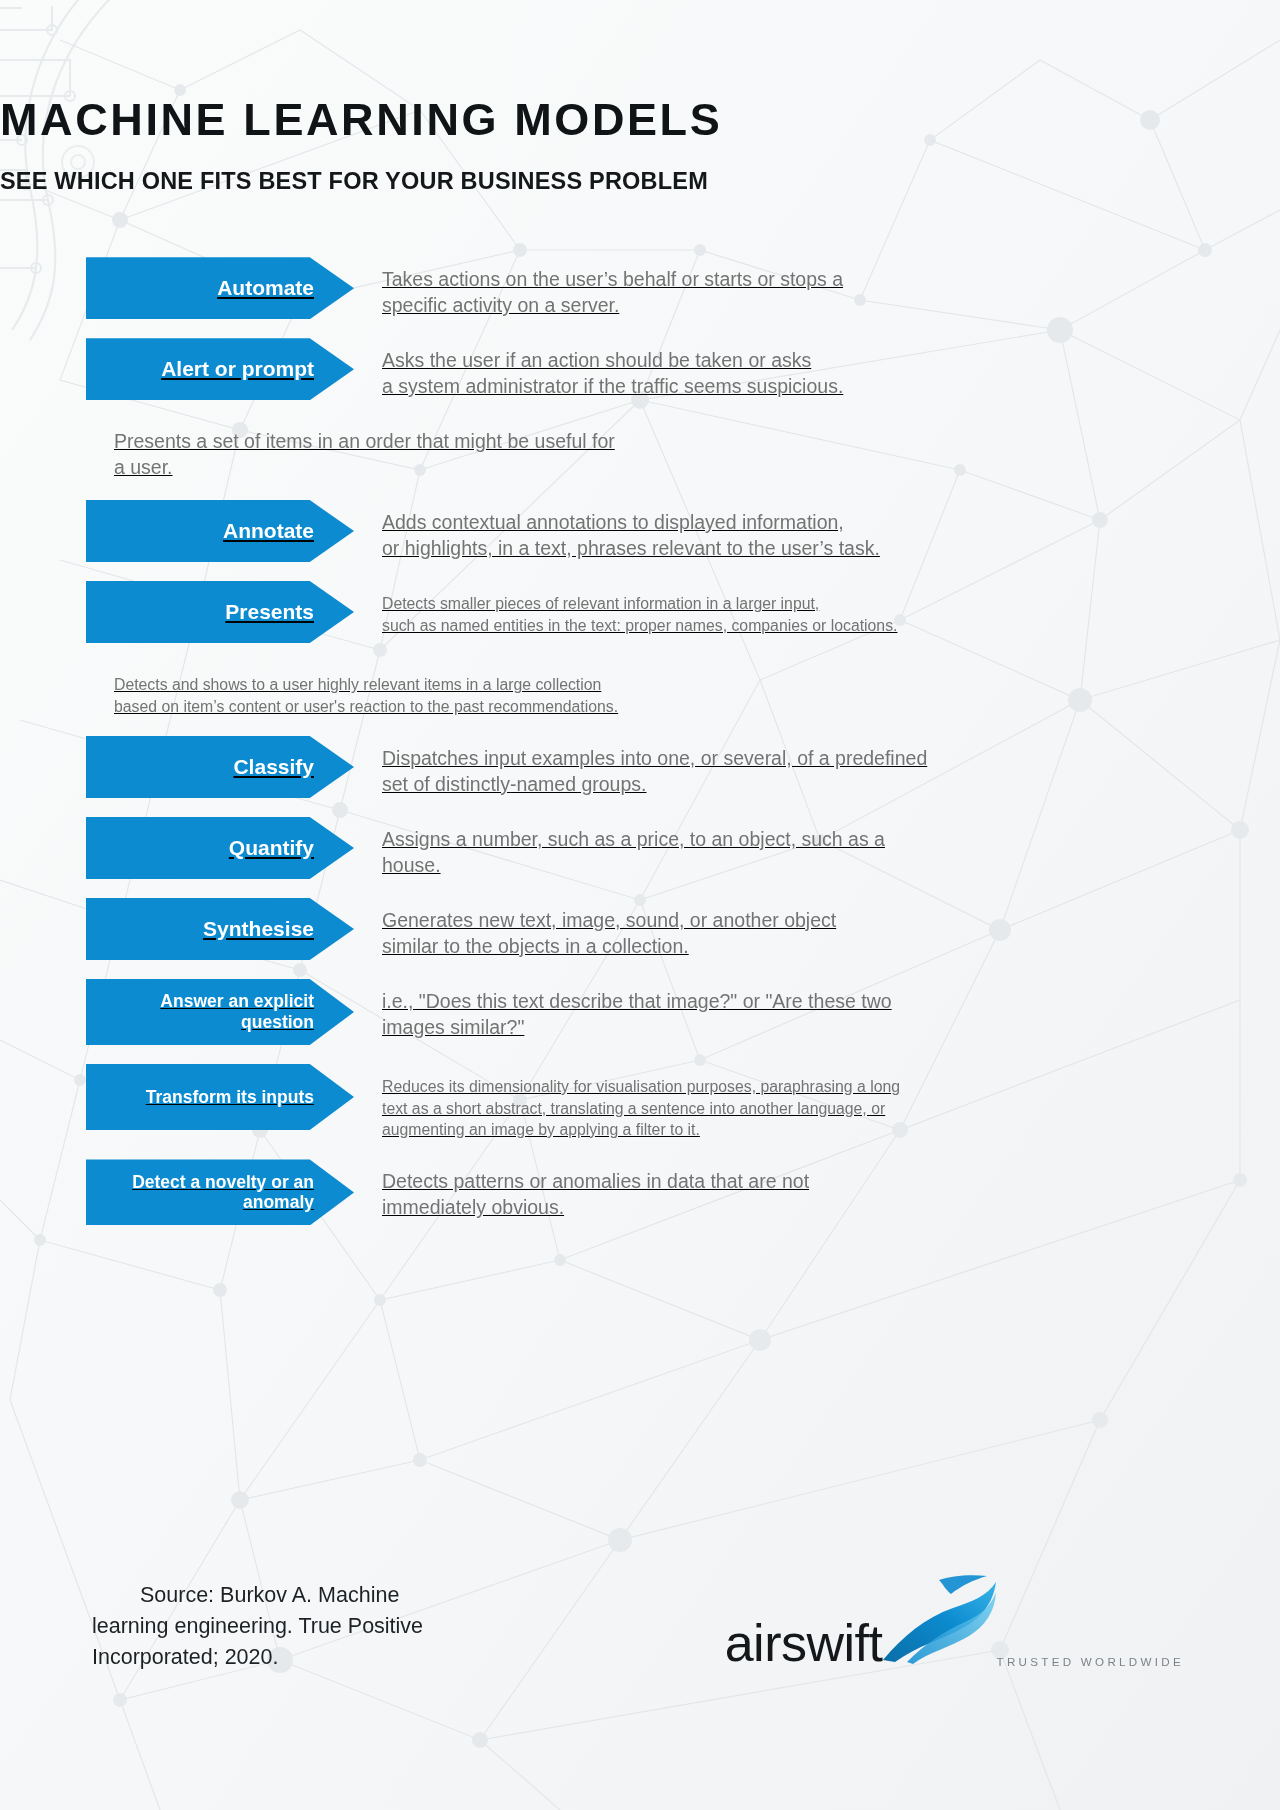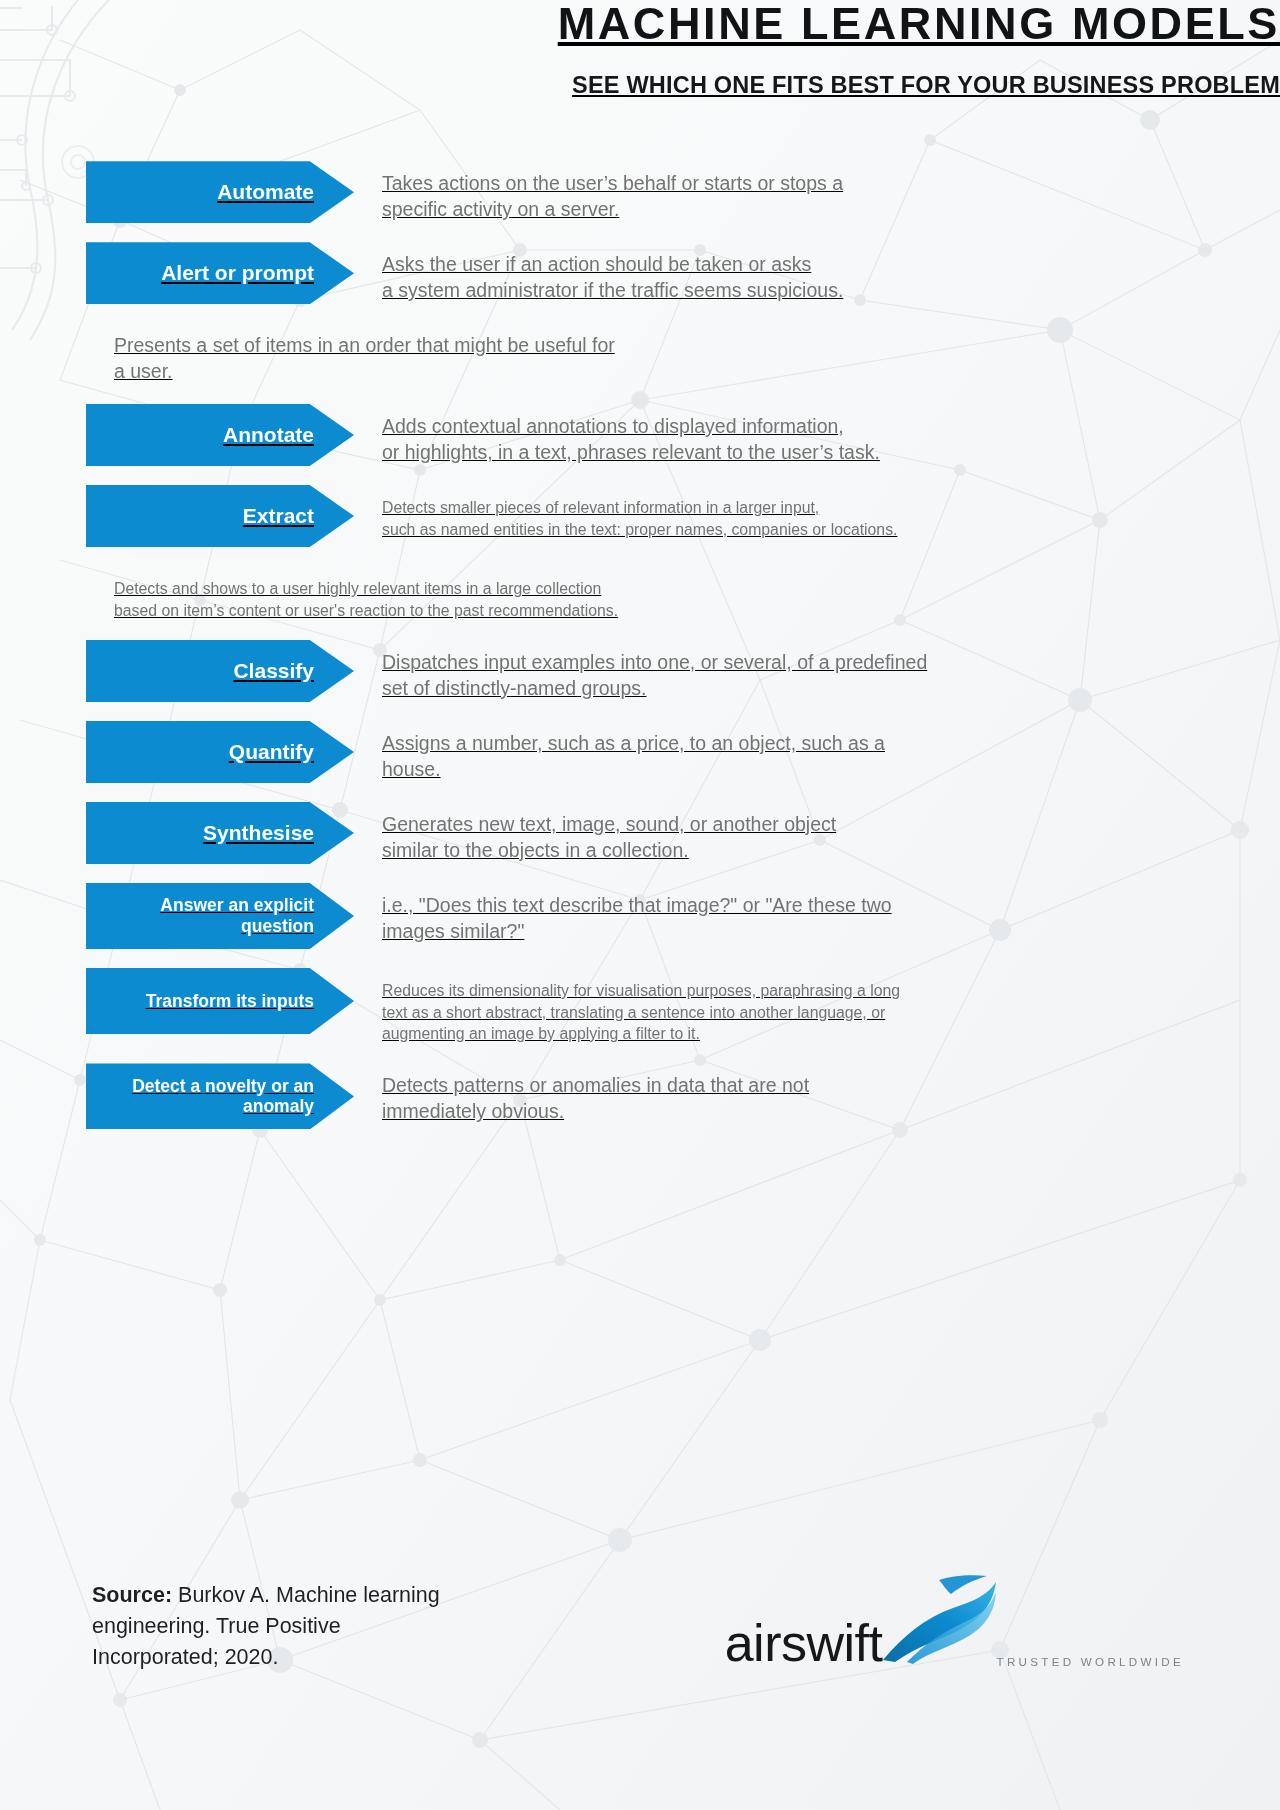--- a/index.html
+++ b/index.html
@@ -24,22 +24,22 @@
   
   .page {
     position: relative;
     z-index: 2;
     width: 1280px;
     height: 1810px;
   }
 
   
   .header {
-    text-align: right;
-    text-decoration: underline;
+    text-align: left;
+    padding-top: 96px;
   }
   .title {
     font-size: 45px;
     font-weight: 700;
     letter-spacing: 2.6px;
     color: #111416;
     line-height: 1.05;
   }
   .subtitle {
     margin-top: 25px;
@@ -110,21 +110,21 @@
     align-items: flex-start;
     justify-content: space-between;
   }
   .source {
     max-width: 360px;
     font-size: 21.5px;
     line-height: 1.44;
     color: #1d2124;
     padding-top: 12px;
   }
-  .source b { font-weight: 700; }
+  .source b { font-weight: 400; margin-left: 48px; }
 
   .logo-wrap {
     display: flex;
     flex-direction: row;
     align-items: flex-end;
     padding-top: 6px;
     position: relative;
   }
   .logo-row {
     display: flex;
@@ -315,21 +315,21 @@
       <div class="row">
         <div class="desc">Presents a set of items in an order that might be useful for
 a user.</div>
       </div>
       <div class="row">
         <div class="chevron">Annotate</div>
         <div class="desc">Adds contextual annotations to displayed information,
 or highlights, in a text, phrases relevant to the user’s task.</div>
       </div>
       <div class="row">
-        <div class="chevron">Extract</div>
+        <div class="chevron">Presents</div>
         <div class="desc sm">Detects smaller pieces of relevant information in a larger input,
 such as named entities in the text: proper names, companies or locations.</div>
       </div>
       <div class="row">
         <div class="desc sm">Detects and shows to a user highly relevant items in a large collection
 based on item’s content or user's reaction to the past recommendations.</div>
       </div>
       <div class="row">
         <div class="chevron">Classify</div>
         <div class="desc">Dispatches input examples into one, or several, of a predefined

